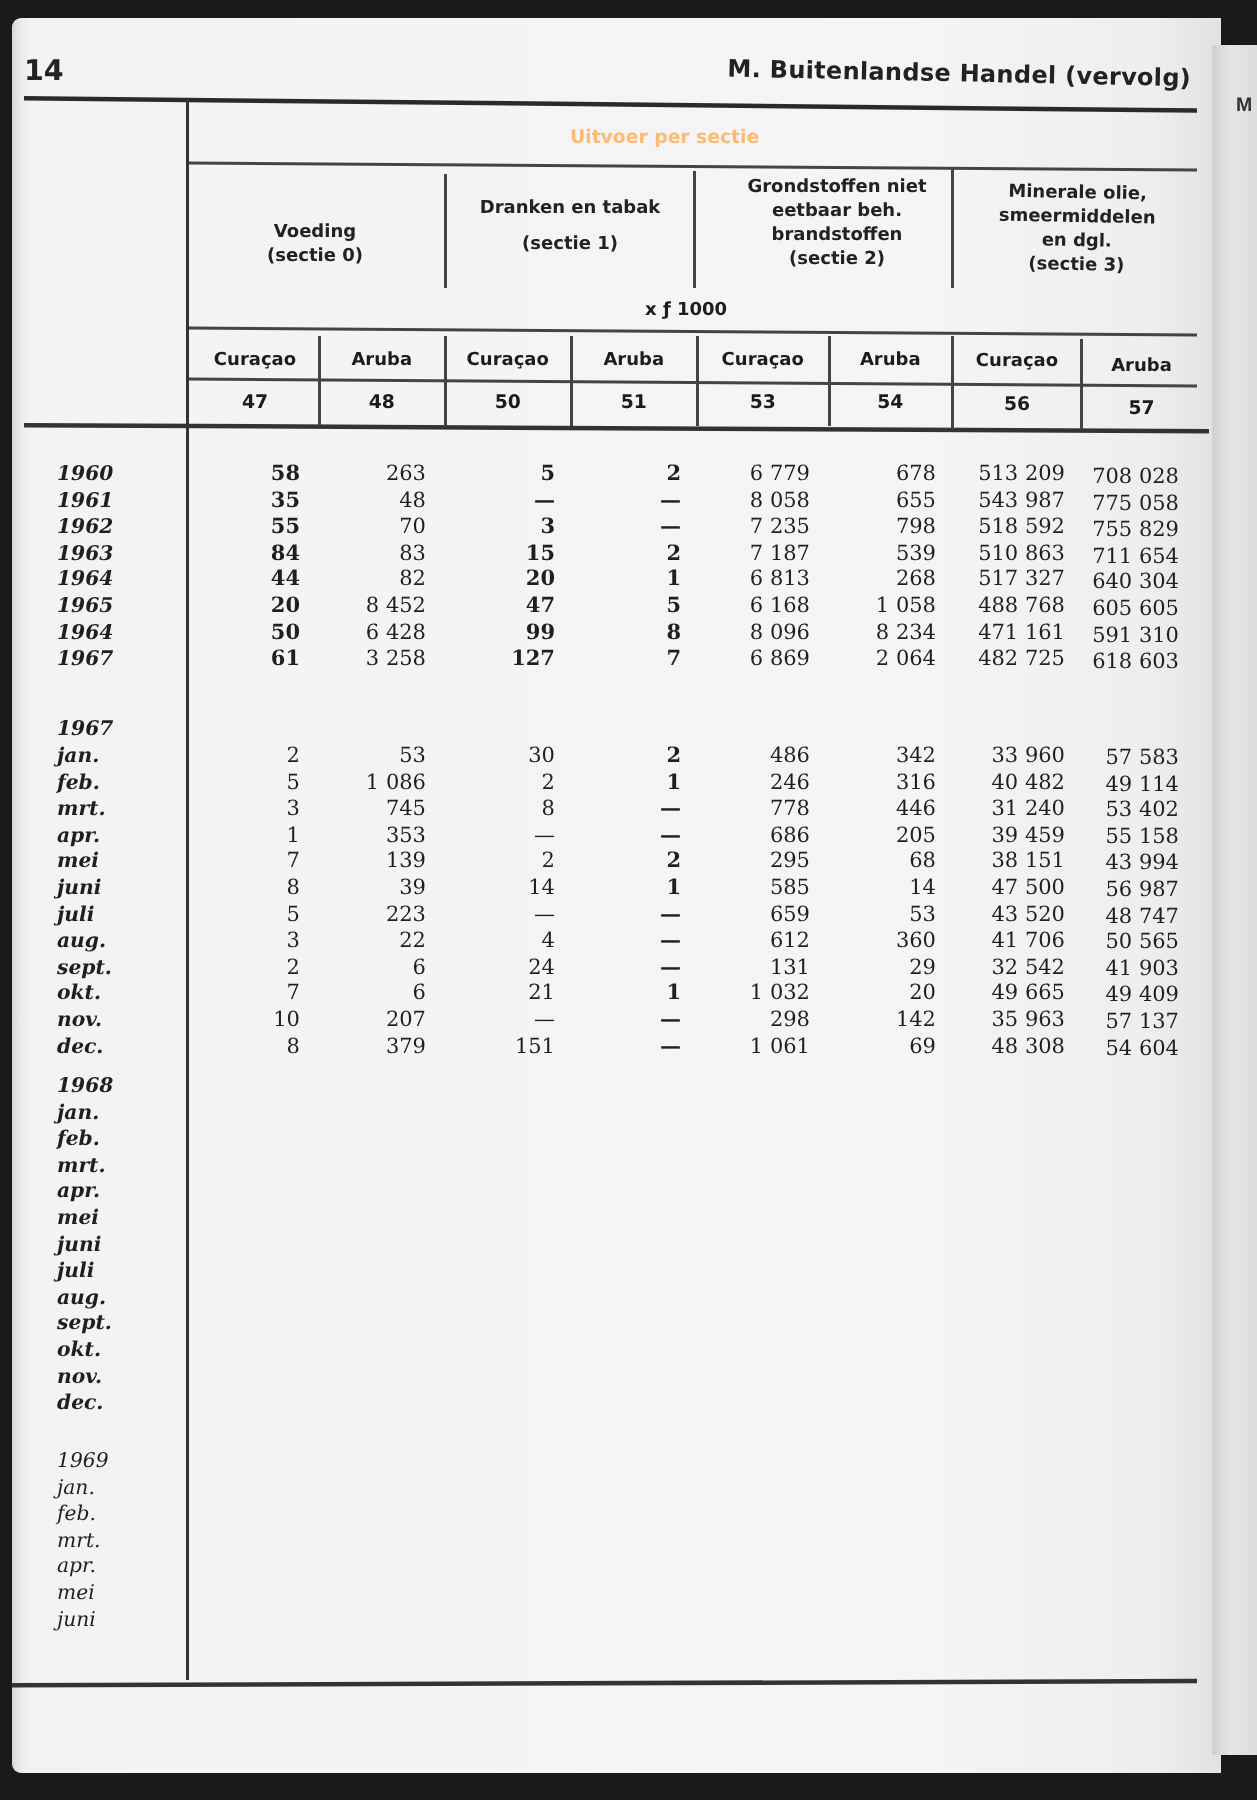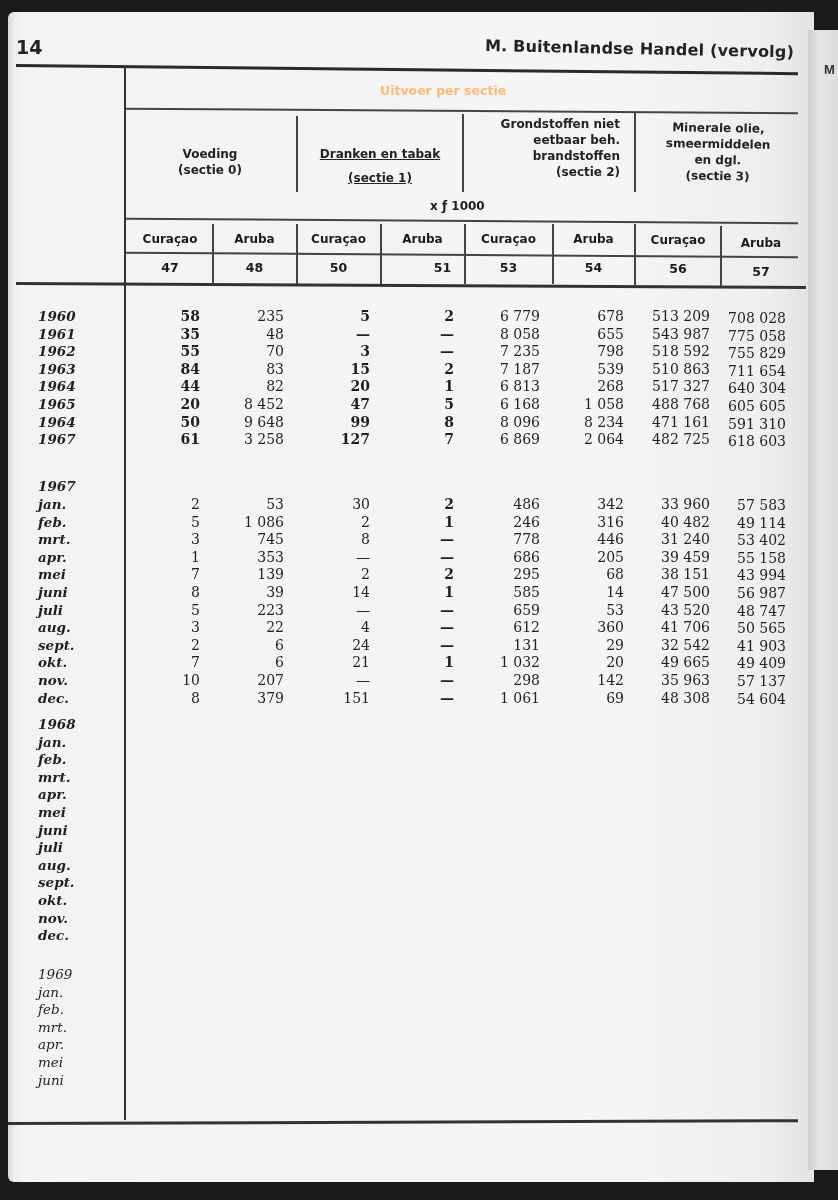--- a/index.html
+++ b/index.html
@@ -55,25 +55,25 @@
 <div class="hline" style="left:126px; top:110px; width:672px; transform:rotate(0.4deg);"></div>
 
 <div class="vl" style="left:296px; top:116px; height:76px;"></div>
 <div class="vl" style="left:462px; top:114px; height:78px;"></div>
 <div class="vl" style="left:634px; top:112px; height:80px;"></div>
 
 <div class="sechead" style="left:140px; top:146px; width:140px;text-align:center;">
   <div>Voeding</div>
     <div>(sectie 0)</div>
 </div>
-<div class="sechead" style="left:300px; top:146px; width:160px;text-decoration:underline;">
+<div class="sechead" style="left:300px; top:130px; width:160px;">
   <div>Dranken en tabak</div>
     <div style="margin-top:8px">(sectie 1)</div>
 </div>
-<div class="sechead" style="left:460px; top:116px; width:160px;text-align:right;">
+<div class="sechead" style="left:478px; top:116px; width:160px;">
   <div>Grondstoffen niet</div>
     <div>eetbaar beh.</div>
     <div>brandstoffen</div>
     <div>(sectie 2)</div>
 </div>
 <div class="sechead" style="left:640px; top:120px; width:156px; transform:rotate(1deg);">
   <div>Minerale olie,</div>
     <div>smeermiddelen</div>
     <div>en dgl.</div>
     <div>(sectie 3)</div>
@@ -98,21 +98,21 @@
 <div class="colhead" style="left:297px; width:83px;">Curaçao</div>
 <div class="colhead" style="left:381px; width:83px;">Aruba</div>
 <div class="colhead" style="left:465px; width:87px;">Curaçao</div>
 <div class="colhead" style="left:553px; width:81px;">Aruba</div>
 <div class="colhead" style="left:636px; top:233px; width:84px;">Curaçao</div>
 <div class="colhead" style="left:721px; top:236px; width:80px;">Aruba</div>
 
 <div class="colnum" style="left:128px; width:84px;">47</div>
 <div class="colnum" style="left:213px; width:83px;">48</div>
 <div class="colnum" style="left:297px; width:83px;">50</div>
-<div class="colnum" style="left:381px; width:83px;margin-left:20px;">51</div>
+<div class="colnum" style="left:381px; width:83px;">51</div>
 <div class="colnum" style="left:465px; width:87px;">53</div>
 <div class="colnum" style="left:553px; width:81px;">54</div>
 <div class="colnum" style="left:636px; top:261px; width:84px;">56</div>
 <div class="colnum" style="left:721px; top:264px; width:80px;">57</div>
 
 <div class="lbl col" style="top:308px;">
   <div>1960</div>
     <div>1961</div>
     <div>1962</div>
     <div>1963</div>
@@ -126,27 +126,27 @@
   <div>58</div>
     <div>35</div>
     <div>55</div>
     <div>84</div>
     <div>44</div>
     <div>20</div>
     <div>50</div>
     <div>61</div>
 </div>
 <div class="num col" style="left:220px; width:64px; top:308px;">
-  <div>235</div>
+  <div>263</div>
     <div>48</div>
     <div>70</div>
     <div>83</div>
     <div>82</div>
     <div>8 452</div>
-    <div>9 648</div>
+    <div>6 428</div>
     <div>3 258</div>
 </div>
 <div class="num bold col" style="left:318px; width:52px; top:308px;">
   <div>5</div>
     <div>—</div>
     <div>3</div>
     <div>15</div>
     <div>20</div>
     <div>47</div>
     <div>99</div>

